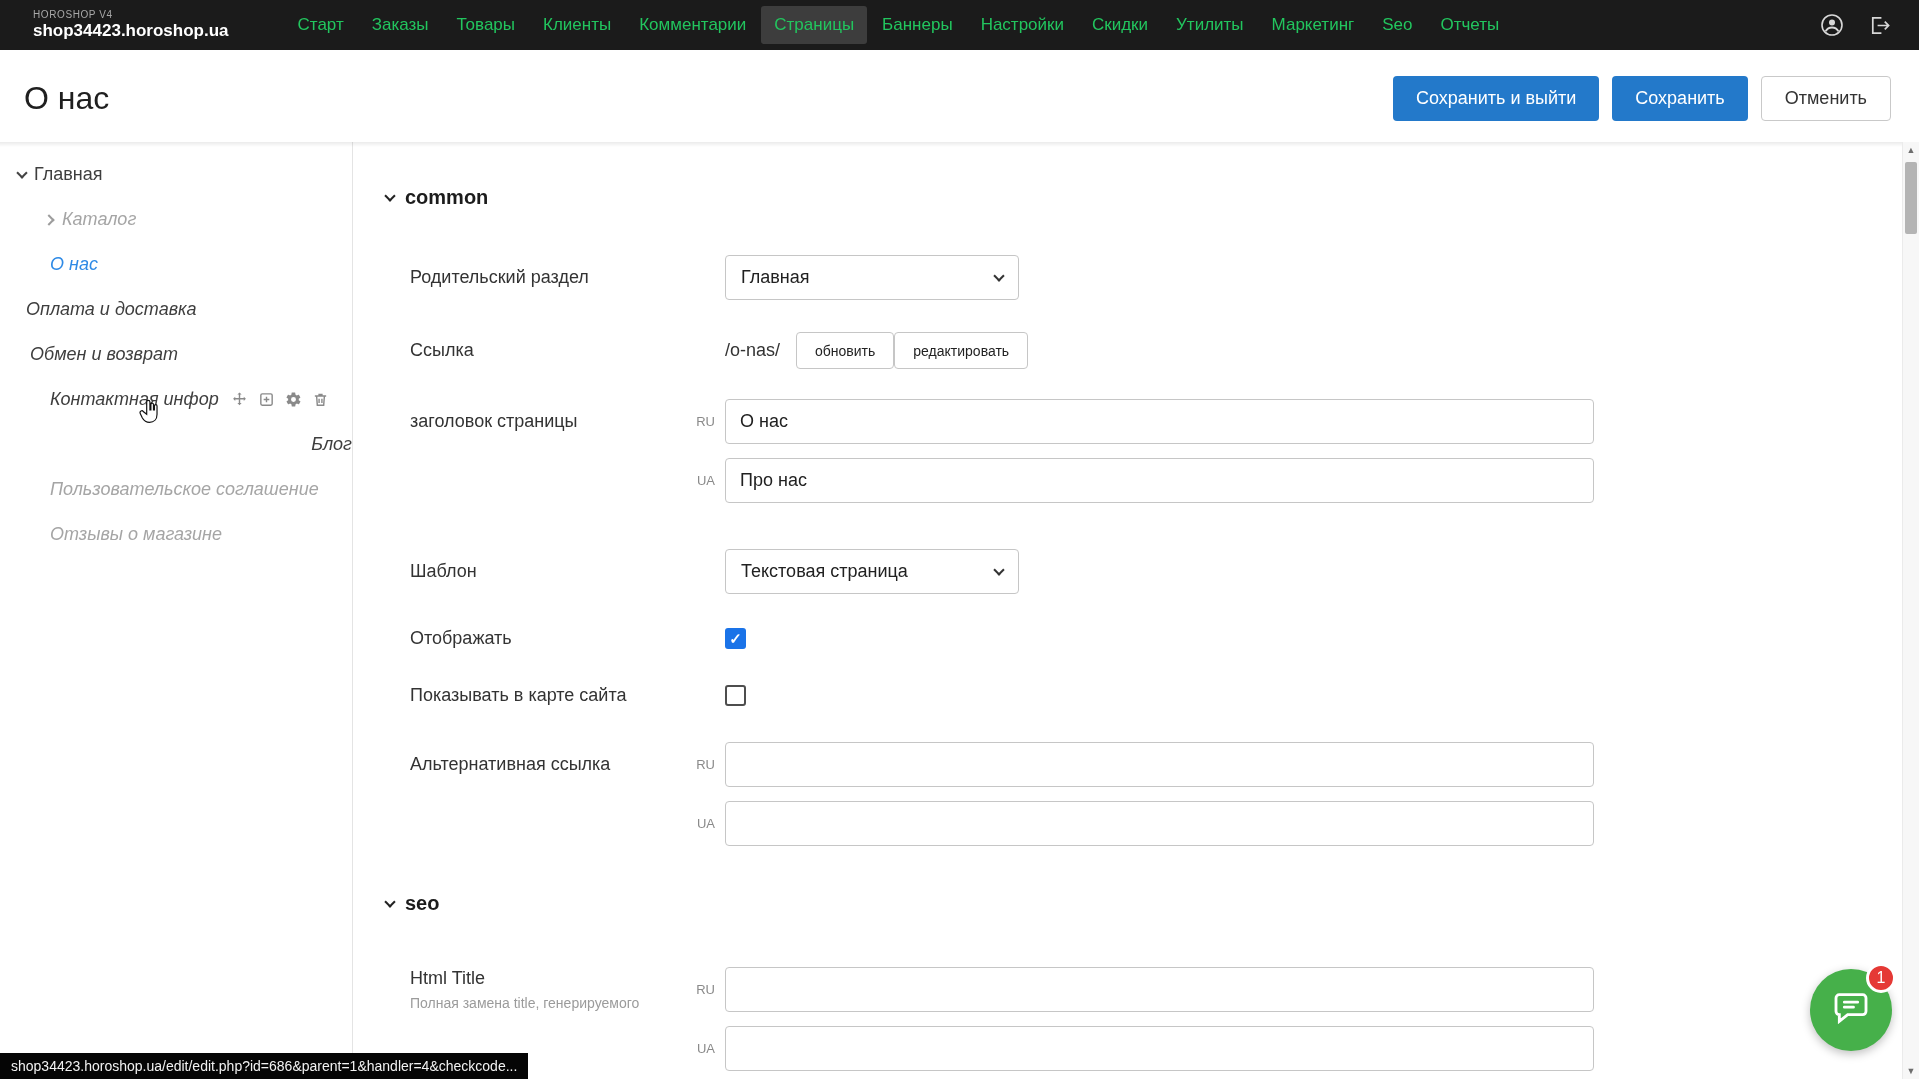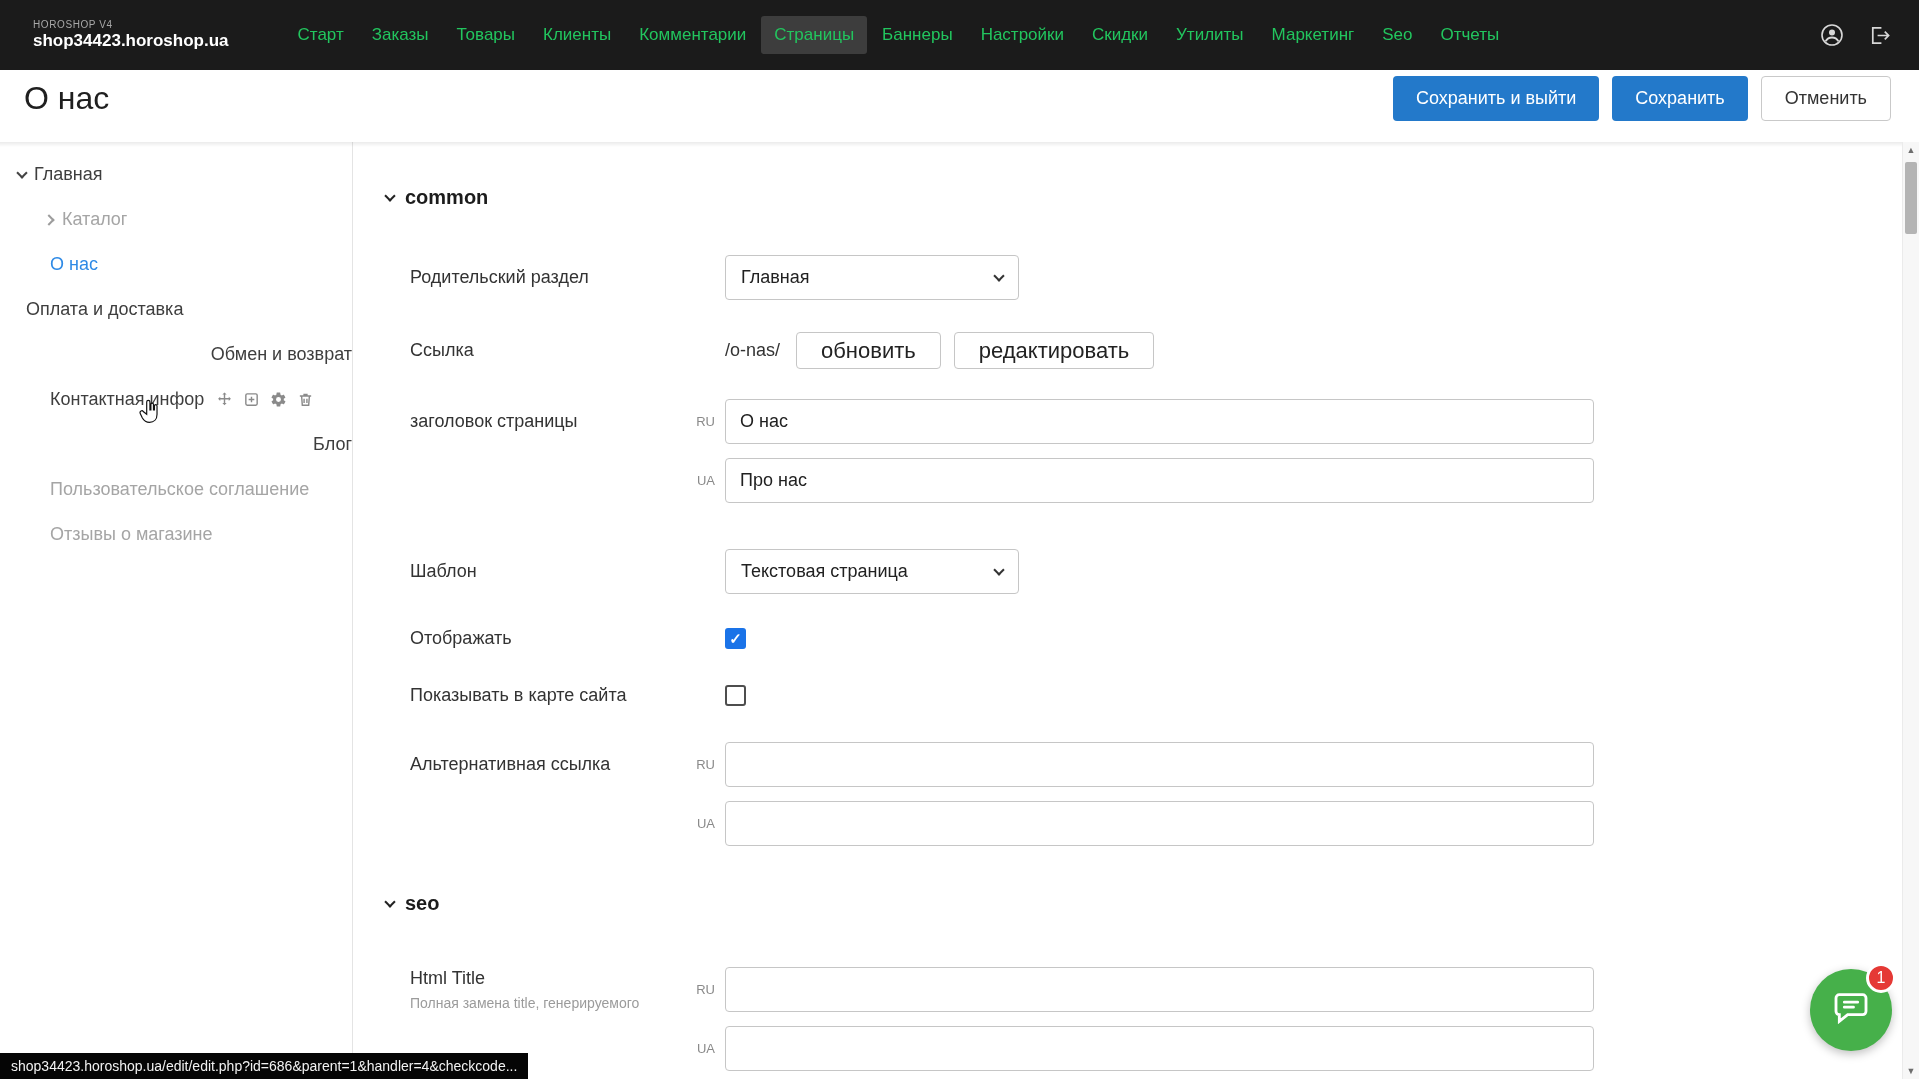--- a/index.html
+++ b/index.html
@@ -3,21 +3,21 @@
 <meta charset="utf-8">
 <style>
   * { margin:0; padding:0; box-sizing:border-box; }
   html,body { width:1919px; height:1079px; }
   body {
     position:relative; overflow:hidden; background:#fff;
     font-family:"Liberation Sans", sans-serif; color:#212121;
   }
 
   
-  .topbar { position:absolute; top:0; left:0; right:0; height:70px; background:#1b1b1b;
+  .topbar { position:absolute; top:0; left:0; right:0; height:50px; background:#1b1b1b;
             display:flex; align-items:center; padding:0 28px 0 33px; z-index:30; }
   .logo { margin-right:56px; line-height:1.15; }
   .logo-top { font-size:10px; color:#a8a8a8; letter-spacing:.6px; }
   .logo-domain { font-size:17px; color:#fff; font-weight:bold; }
   .menu { display:flex; align-items:center; gap:2px; flex:1; min-width:0; }
   .menu-item { color:#22c55e; font-size:17px; padding:9px 13px; border-radius:3px;
                cursor:pointer; white-space:nowrap; }
   .menu-item.active { background:#3d3d3d; }
   .topbar-icons { display:flex; gap:24px; align-items:center; margin-left:12px; }
   .tb-icon { cursor:pointer; display:flex; }
@@ -31,21 +31,21 @@
          cursor:pointer; font-family:inherit; }
   .btn-primary { background:#2379ca; color:#fff; }
   .btn-outline { background:#fff; color:#333; border:1px solid #c9c9c9; }
 
   
   .sidebar { position:absolute; top:142px; left:0; bottom:0; width:353px;
              border-right:1px solid #e4e4e4; padding-top:10px; background:#fff; }
   .tree-row { display:flex; align-items:center; height:45px; font-size:18px; color:#3e3e3e;
               cursor:pointer; padding-left:10px; }
   .tree-row .chev-box { width:24px; display:flex; justify-content:center; }
-  .tree-row.lvl1 { padding-left:38px; }
+  .tree-row.lvl1 { padding-left:38px;font-style:italic; }
   .tree-row.muted { color:#a5a5a5; }
   .tree-row.selected { color:#2e8ae6; }
   .row-icons { display:flex; gap:10px; margin-left:12px; align-items:center; }
   .row-icons svg { display:block; }
 
   .chev { display:inline-block; width:8px; height:8px; border-right:2px solid #444;
           border-bottom:2px solid #444; transform:rotate(45deg); margin-top:-4px; }
   .chev.right { transform:rotate(-45deg); border-color:#9c9c9c; margin-top:0; margin-left:-3px; }
 
   .cursor-hand { position:absolute; left:138px; top:398px; z-index:40; pointer-events:none; }
@@ -71,23 +71,23 @@
   .hint { font-size:14px; color:#9b9b9b; margin-top:6px; }
 
   .text-input { width:869px; height:45px; border:1px solid #c6c6c6; border-radius:4px;
                 font-size:18px; padding:0 14px; font-family:inherit; color:#212121; background:#fff; }
   .select { width:294px; height:45px; border:1px solid #c6c6c6; border-radius:4px; background:#fff;
             display:flex; align-items:center; justify-content:space-between; padding:0 15px;
             font-size:18px; cursor:pointer; }
   .sel-chev { width:8px; height:8px; border-right:2px solid #333; border-bottom:2px solid #333;
               transform:rotate(45deg); margin-top:-4px; }
   .link-path { font-size:18px; color:#333; margin-right:16px; }
-  .small-btn { height:37px; padding:0 24px; background:#fff; border:1px solid #c6c6c6;
-               border-radius:4px; font-size:22px; cursor:pointer; font-family:inherit;
-               color:#222; margin-right:13px; }
+  .small-btn { height:37px; padding:0 18px; background:#fff; border:1px solid #c6c6c6;
+               border-radius:4px; font-size:14px; cursor:pointer; font-family:inherit;
+               color:#222; }
   .checkbox { width:21px; height:21px; border-radius:3px; cursor:pointer; }
   .checkbox.checked { background:#1a73e8; color:#fff; display:flex; align-items:center;
                       justify-content:center; font-size:15px; font-weight:bold; }
   .checkbox.unchecked { background:#fff; border:2px solid #4e4e4e; }
 
   
   .scrollbar { position:absolute; top:142px; right:0; bottom:0; width:17px; background:#f7f7f7;
                border-left:1px solid #ebebeb; z-index:18; }
   .sb-arrow { height:16px; display:flex; align-items:center; justify-content:center;
               color:#6e6e6e; font-size:9px; cursor:pointer; }
@@ -170,21 +170,21 @@
         <span class="chev right"></span>
       </span>
     <span>Каталог</span>
   </div>
   <div class="tree-row lvl1 selected" style="padding-left:50px;">
     <span>О нас</span>
   </div>
   <div class="tree-row lvl1" style="padding-left:26px;">
     <span>Оплата и доставка</span>
   </div>
-  <div class="tree-row lvl1" style="padding-left:30px;justify-content:flex-end;">
+  <div class="tree-row lvl1" style="padding-left:30px;">
     <span>Обмен и возврат</span>
   </div>
   <div class="tree-row lvl1" style="padding-left:50px;">
     <span>Контактная инфор</span>
     <span class="row-icons">
       <span>
           <svg width="17" height="17" viewBox="0 0 24 24">
             <path d="M12 2l3 3h-2v5h5V8l3 3-3 3v-2h-5v5h2l-3 3-3-3h2v-5H6v2l-3-3 3-3v2h5V5H9z" fill="#8a8a8a"></path>
           </svg>
         </span>

